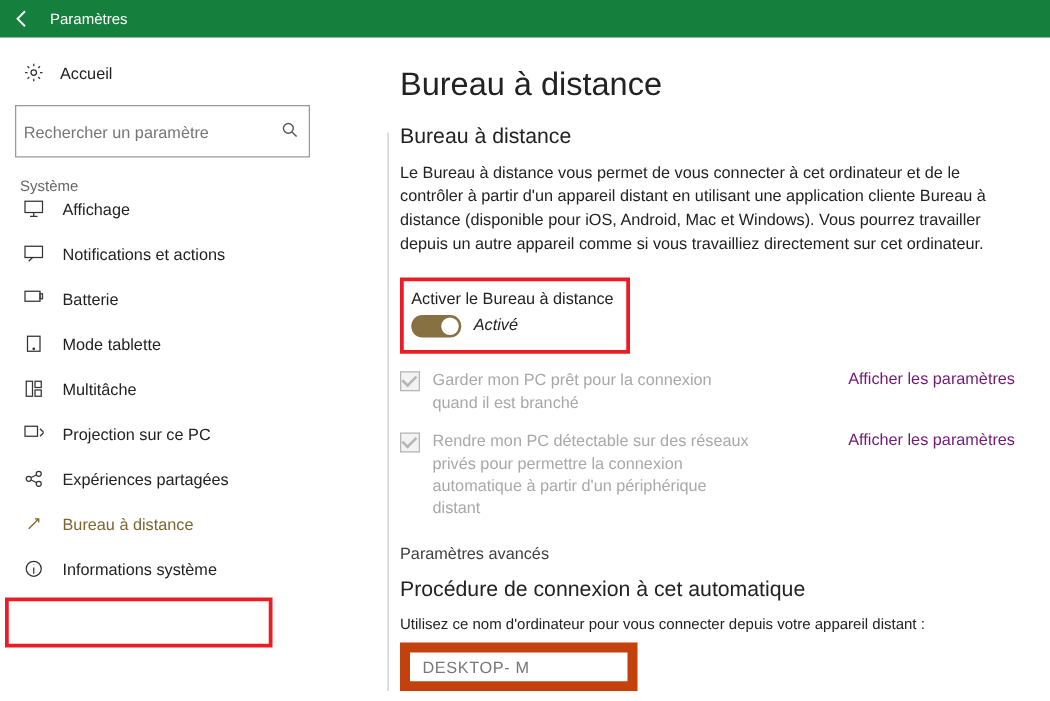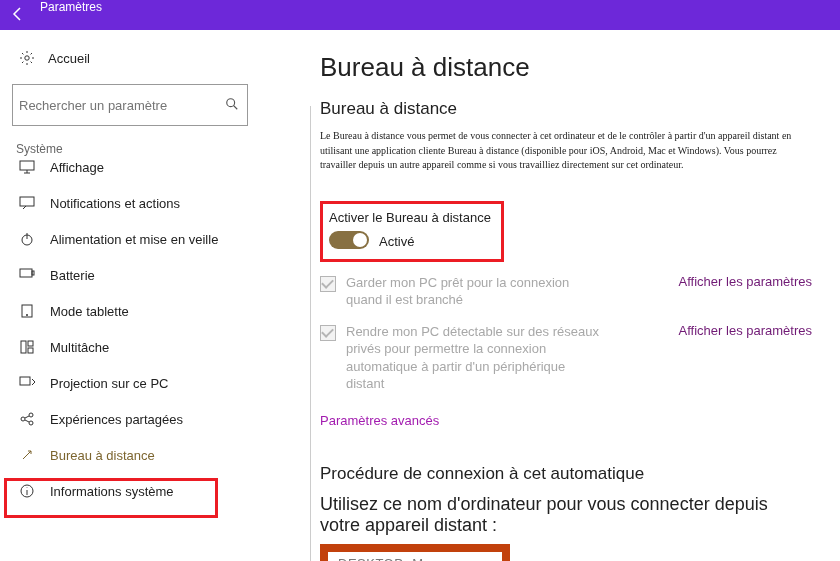--- a/index.html
+++ b/index.html
@@ -1,17 +1,17 @@
 <!DOCTYPE html>
 <html><head>
 <meta charset="utf-8">
 <style>
   * { box-sizing: border-box; margin: 0; padding: 0; font-family: "Segoe UI", Arial, sans-serif; }
   body { background: #fff; width: 840px; height: 561px; overflow: hidden; font-size: 13px; color: #222; }
-  .titlebar { height: 30px; background: #6d28d9; color: #fff; display: flex; align-items: flex-start; padding-left: 4px; }
+  .titlebar { height: 30px; background: #15803d; color: #fff; display: flex; align-items: center; padding-left: 4px; }
   .back-btn { width: 28px; height: 28px; display: flex; align-items: center; justify-content: center; }
   .back-btn svg { stroke: #fff; }
   .titlebar .title { font-size: 12px; margin-left: 8px; }
   .layout { display: flex; height: calc(100% - 30px); gap: 32px; }
   .sidebar { width: 260px; padding: 12px 0 0 12px; border-right: none; }
   .home-row { display: flex; align-items: center; padding: 8px 4px; cursor: default; }
   .home-row .icon { width: 22px; display: flex; justify-content: center; }
   .home-row .label { margin-left: 10px; font-size: 13px; }
   .search-wrap { margin: 10px 12px 16px 0; border: 1px solid #999; height: 42px; display: flex; align-items: center; padding: 0 6px; }
   .search-wrap input { flex: 1; border: none; outline: none; font-size: 13px; color: #666; }
@@ -21,34 +21,34 @@
   .nav-item { display: flex; align-items: flex-start; height: 36px; padding-left: 4px; cursor: default; }
   .nav-item .icon { width: 22px; display: flex; justify-content: center; color: #333; }
   .nav-item .label { margin-left: 12px; font-size: 13px; color: #222; }
   .nav-item.active .label { color: #7c652f; }
   .nav-item.active .icon { color: #7c652f; }
   .highlight-sidebar { position: absolute; border: 3px solid #ec1c24; pointer-events: none; }
   .main { flex: 1; padding: 22px 28px 0 28px; overflow: hidden; position: relative; }
   h1.page-title { font-size: 26px; font-weight: 400; margin-bottom: 16px; }
   h2.section-title { font-size: 17px; font-weight: 400; margin-bottom: 10px; }
   .divider-left { border-left: 1px solid #ccc; position: absolute; left: 18px; top: 76px; bottom: 0; }
-  .desc { font-size: 10px; line-height: 1.45; margin-bottom: 28px; max-width: 500px; font-family: Liberation Serif, serif; }
+  .desc { font-size: 13px; line-height: 1.45; margin-bottom: 18px; max-width: 500px; }
   .toggle-block { border: 3px solid #ec1c24; padding: 6px 10px 10px 6px; display: inline-block; margin-bottom: 12px; }
   .toggle-label { font-size: 13px; margin-bottom: 6px; }
-  .toggle-row { display: flex; align-items: flex-end; }
+  .toggle-row { display: flex; align-items: flex-start; font-style: italic; }
   .toggle { width: 40px; height: 18px; background: #877042; border-radius: 9px; position: relative; }
   .toggle .knob { position: absolute; right: 2px; top: 2px; width: 14px; height: 14px; border-radius: 50%; background: #fff; }
   .toggle-state { margin-left: 10px; font-size: 13px; }
   .option-row { display: flex; align-items: flex-start; margin-bottom: 14px; max-width: 530px; }
   .checkbox { width: 16px; height: 16px; border: 1px solid #b5b5b5; background: #f3f3f3; margin-top: 2px; flex-shrink: 0; position: relative; }
   .checkbox::after { content: ""; position: absolute; left: 3px; top: 0px; width: 5px; height: 9px; border: solid #b5b5b5; border-width: 0 2px 2px 0; transform: rotate(45deg); }
   .option-text { margin-left: 10px; font-size: 13px; color: #a8a8a8; max-width: 260px; line-height: 1.35; }
   .option-link { margin-left: auto; color: #701a75; font-size: 13px; }
-  .adv-link { color: #a21caf; font-size: 13px; display: inline-block; margin-top: 6px; margin-bottom: 36px; }
-  .conn-desc { font-size: 18px; margin-bottom: 8px; max-width: 500px; }
+  .adv-link { color: #404040; font-size: 13px; display: inline-block; margin-top: 6px; margin-bottom: 12px; }
+  .conn-desc { font-size: 12px; margin-bottom: 8px; max-width: 500px; }
   .pc-name-box { border: 8px solid #c2410c; padding: 4px 10px; display: inline-block; min-width: 190px; }
   .pc-name { font-size: 13px; color: #777; letter-spacing: 0.5px; }
   .app { position: relative; }
 </style>
 </head>
 <body>
 
 <div class="app">
   <div class="titlebar">
     <div class="back-btn">
@@ -97,29 +97,20 @@
           <span class="icon">
               <svg width="16" height="14" viewBox="0 0 16 14" fill="none" stroke="#333" stroke-width="1">
                 <rect x="1" y="1" width="14" height="9"></rect>
                 <path d="M4 13l3-3"></path>
               </svg>
             </span>
           <span class="label">Notifications et actions</span>
         </div>
         <div class="nav-item">
           <span class="icon">
-              <svg width="14" height="14" viewBox="0 0 14 14" fill="none" stroke="#333" stroke-width="1">
-                <circle cx="7" cy="8" r="5"></circle>
-                <path d="M7 1v6"></path>
-              </svg>
-            </span>
-          <span class="label">Alimentation et mise en veille</span>
-        </div>
-        <div class="nav-item">
-          <span class="icon">
               <svg width="16" height="10" viewBox="0 0 16 10" fill="none" stroke="#333" stroke-width="1">
                 <rect x="1" y="1" width="12" height="8"></rect>
                 <rect x="13" y="3" width="2" height="4"></rect>
               </svg>
             </span>
           <span class="label">Batterie</span>
         </div>
         <div class="nav-item">
           <span class="icon">
               <svg width="14" height="14" viewBox="0 0 14 14" fill="none" stroke="#333" stroke-width="1">

